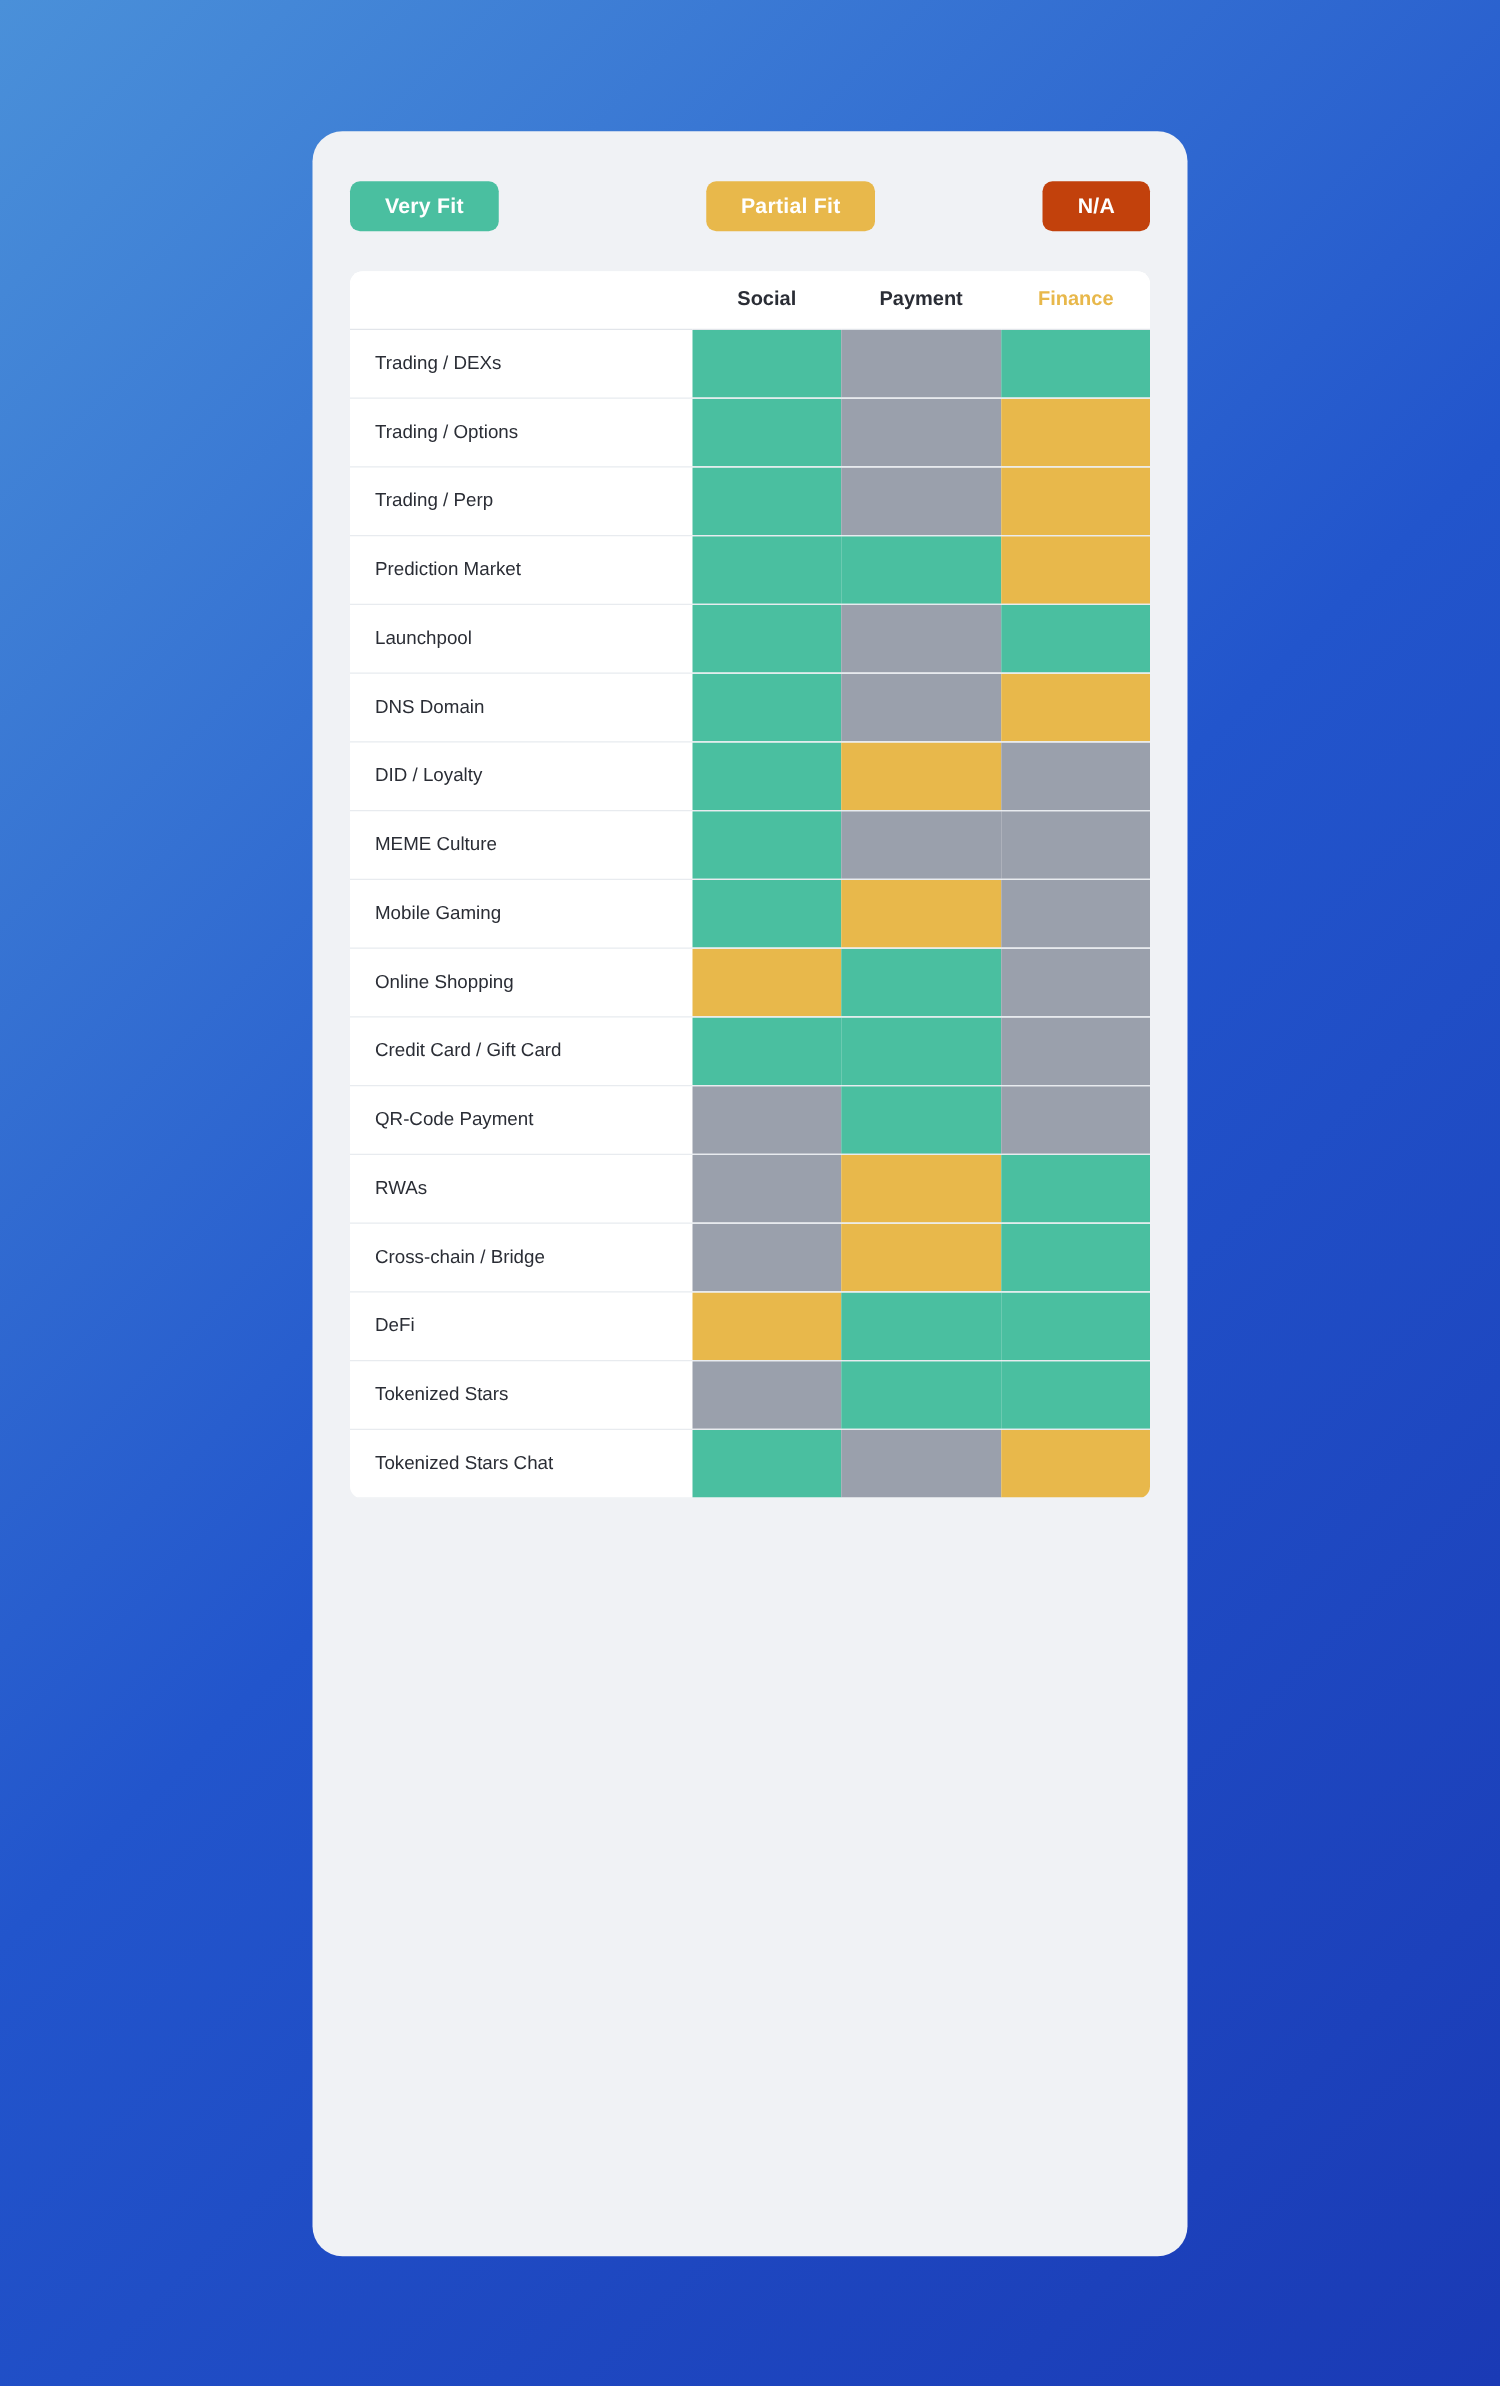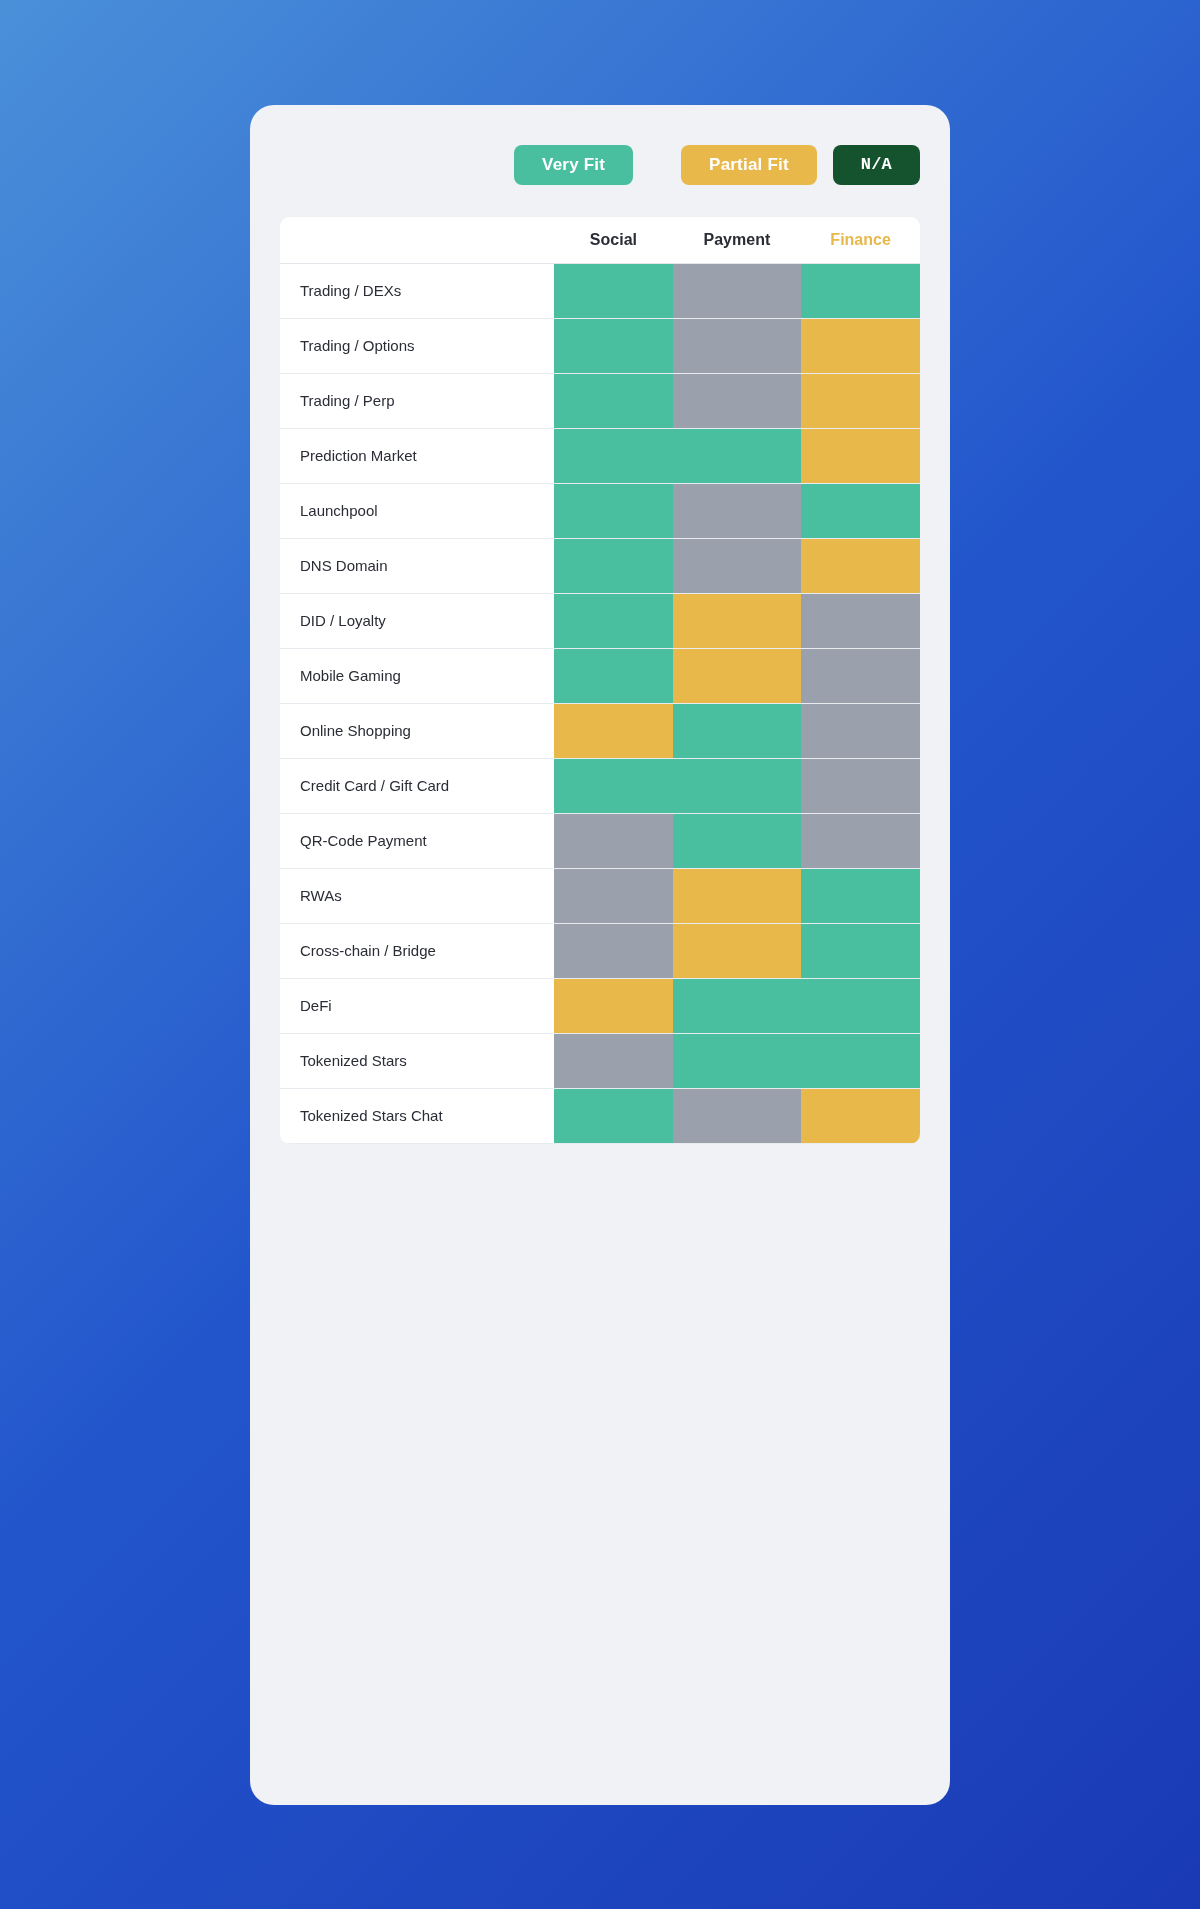--- a/index.html
+++ b/index.html
@@ -21,21 +21,21 @@
     .card {
       background: #f0f2f5;
       border-radius: 24px;
       padding: 40px 30px 50px 30px;
       width: 700px;
       min-height: 1700px;
     }
 
     .legend {
       display: flex;
-      justify-content: flex-end;
+      justify-content: space-between;
       gap: 16px;
       margin-bottom: 32px;
     }
 
     .legend-badge {
       padding: 10px 28px;
       border-radius: 8px;
       font-size: 17px;
       font-weight: 700;
       color: #fff;
@@ -45,22 +45,21 @@
     .legend-badge.very-fit {
       background: #4abfa0;
     }
 
     .legend-badge.partial-fit {
       background: #e8b84b;
       margin-left: 32px;
     }
 
     .legend-badge.na {
-      background: #14532d;
-      font-family: Liberation Mono, monospace;
+      background: #c2410c;
     }
 
     .table-wrap {
       background: #fff;
       border-radius: 10px;
       overflow: hidden;
     }
 
     table {
       width: 100%;
@@ -230,20 +229,32 @@
               <span class="cell green"></span>
             </td>
             <td style="padding: 0px;">
               <span class="cell yellow"></span>
             </td>
             <td style="padding: 0px;">
               <span class="cell gray"></span>
             </td>
           </tr>
           <tr>
+            <td>MEME Culture</td>
+            <td style="padding: 0px;">
+              <span class="cell green"></span>
+            </td>
+            <td style="padding: 0px;">
+              <span class="cell gray"></span>
+            </td>
+            <td style="padding: 0px;">
+              <span class="cell gray"></span>
+            </td>
+          </tr>
+          <tr>
             <td>Mobile Gaming</td>
             <td style="padding: 0px;">
               <span class="cell green"></span>
             </td>
             <td style="padding: 0px;">
               <span class="cell yellow"></span>
             </td>
             <td style="padding: 0px;">
               <span class="cell gray"></span>
             </td>

